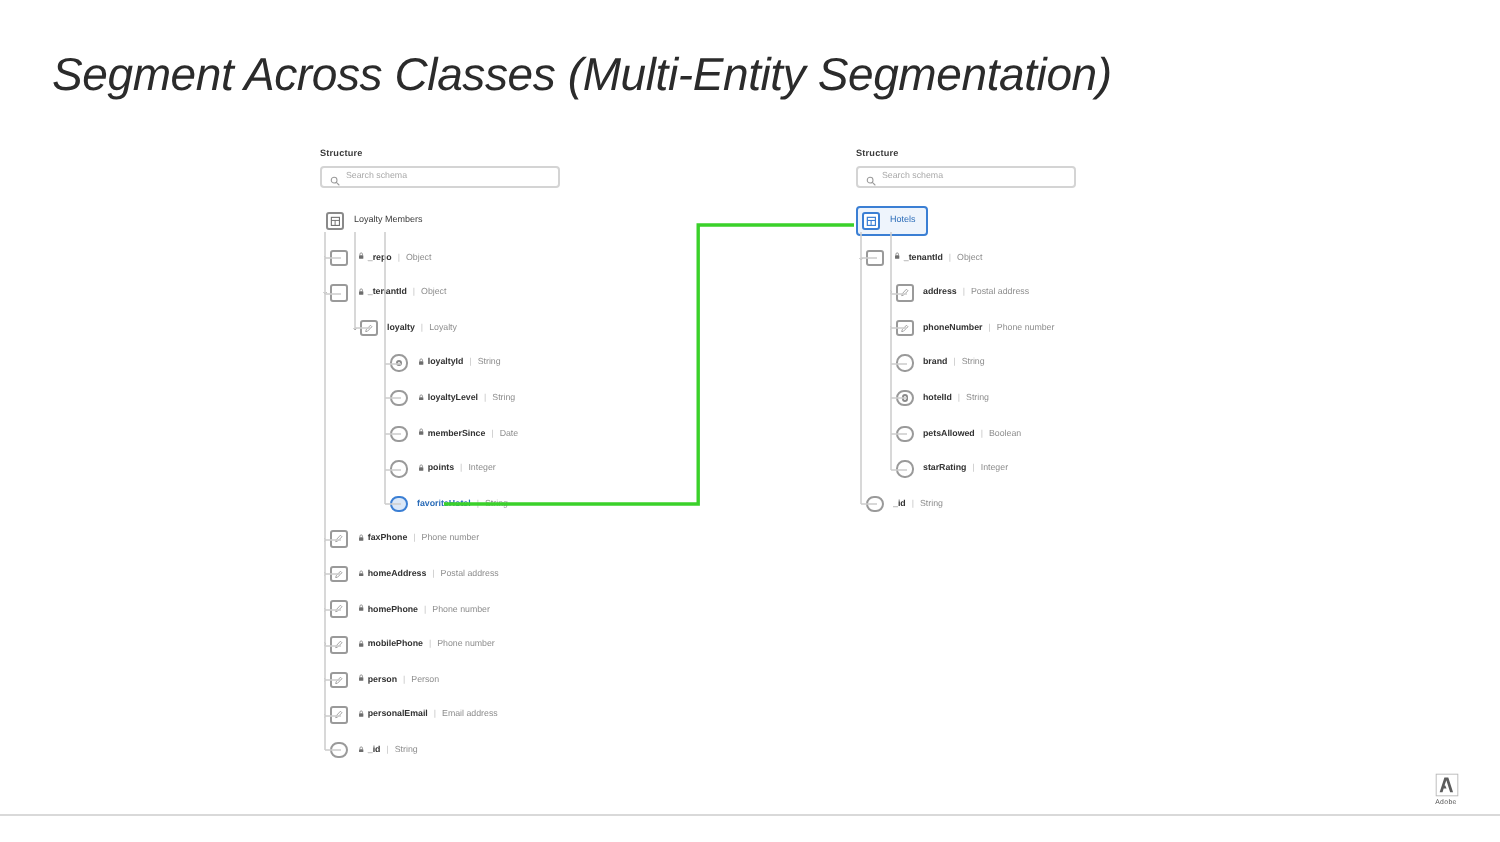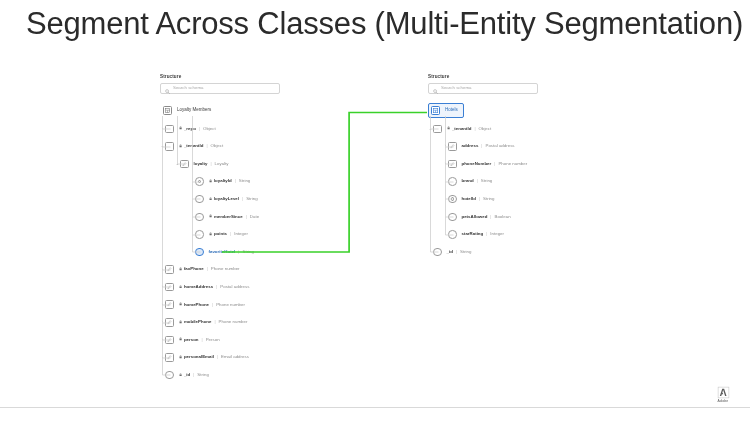--- a/index.html
+++ b/index.html
@@ -13,26 +13,27 @@
     position: relative;
     overflow: hidden;
     font-family: "Liberation Sans", sans-serif;
     color: #2c2c2c;
   }
 
   
   .slide-title {
     position: absolute;
     left: 26px;
-    top: 6px;
-    font-size: 31px;
+    top: 24px;
+    font-size: 23px;
     font-weight: 400;
     letter-spacing: -0.2px;
     color: #2b2b2b;
     white-space: nowrap;
+    font-style: italic;
   }
 
   
   .footer-rule {
     position: absolute;
     left: 0;
     right: 0;
     bottom: 13px;
     height: 1px;
     background: #d9d9d9;

